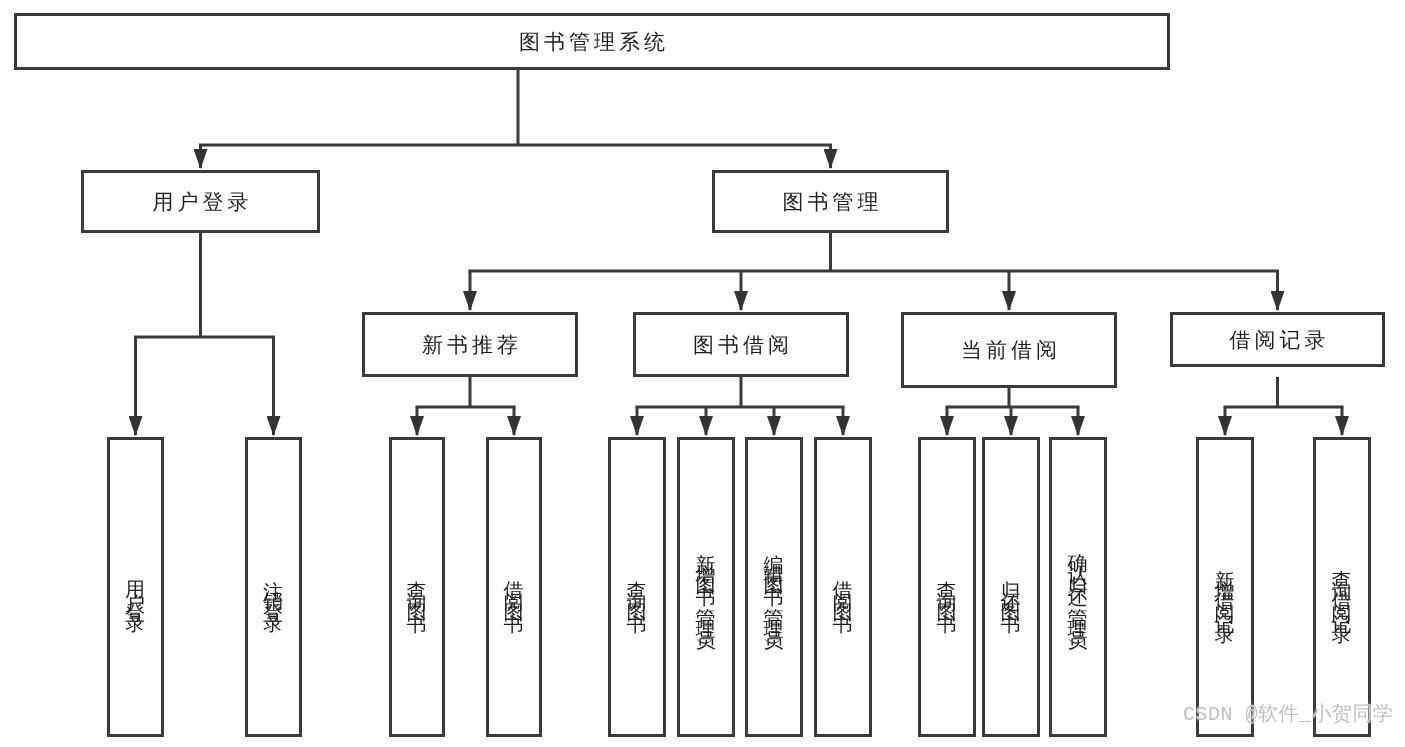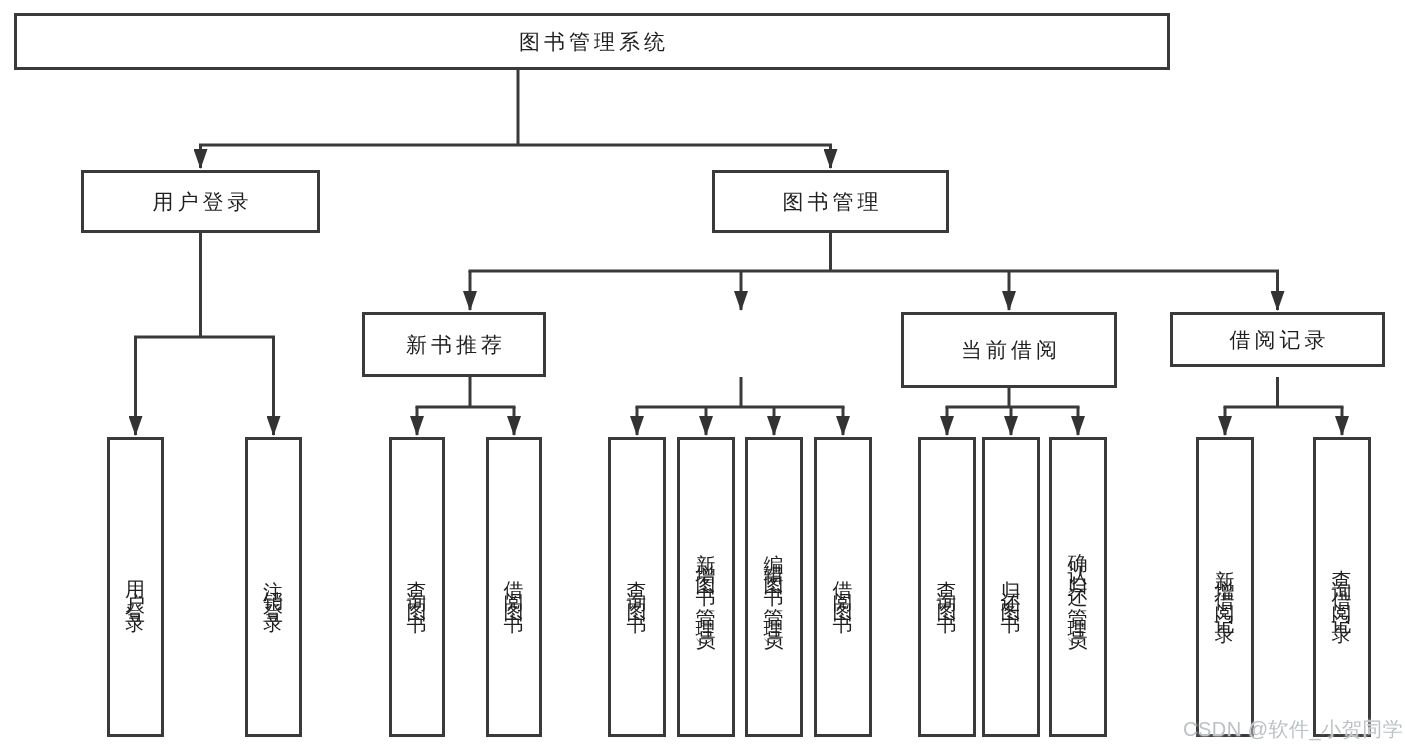--- a/index.html
+++ b/index.html
@@ -41,48 +41,49 @@
     text-orientation: mixed;
     font-size: 20px;
     letter-spacing: 11px;
     line-height: 1;
     white-space: nowrap;
   }
   
   .n-root            { left: 14px;   top: 13px;  width: 1156px; height: 57px; }
   .n-user-login      { left: 81px;   top: 170px; width: 239px;  height: 63px; }
   .n-book-mgmt       { left: 712px;  top: 170px; width: 237px;  height: 63px; }
-  .n-new-book        { left: 362px;  top: 312px; width: 184px;  height: 65px; }
+  .n-new-book        { left: 362px;  top: 312px; width: 216px;  height: 65px; }
   .n-book-borrow     { left: 633px;  top: 312px; width: 216px;  height: 65px; }
   .n-current-borrow  { left: 901px;  top: 312px; width: 216px;  height: 76px; }
   .n-borrow-records  { left: 1170px; top: 312px; width: 215px;  height: 55px; }
   .leaf              { top: 437px; height: 300px; }
   .l-a1 { left: 107px;  width: 57px; }
   .l-a2 { left: 245px;  width: 57px; }
   .l-b1 { left: 389px;  width: 56px; }
   .l-b2 { left: 486px;  width: 56px; }
   .l-c1 { left: 608px;  width: 58px; }
   .l-c2 { left: 677px;  width: 58px; }
   .l-c3 { left: 745px;  width: 58px; }
   .l-c4 { left: 814px;  width: 58px; }
   .l-d1 { left: 918px;  width: 58px; }
   .l-d2 { left: 982px;  width: 58px; }
   .l-d3 { left: 1049px; width: 58px; }
   .l-e1 { left: 1196px; width: 58px; }
   .l-e2 { left: 1313px; width: 58px; }
   .watermark {
     position: absolute;
     left: 1183px;
-    top: 716px;
+    top: 700px;
     z-index: 5;
     font-size: 20px;
     letter-spacing: 0.5px;
     color: #bcc2c4;
     text-shadow: 0 0 3px rgba(255,255,255,0.95), 0 0 1px rgba(255,255,255,0.9);
     white-space: nowrap;
+    font-family: Liberation Mono, monospace;
   }
 </style>
 </head>
 <body>
 
 <div class="canvas">
 
   <svg class="wires" viewBox="0 0 1405 747" xmlns="http://www.w3.org/2000/svg">
     <defs>
       <marker id="arrow" viewBox="0 0 20 14" refX="19" refY="7" markerWidth="20" markerHeight="14" markerUnits="userSpaceOnUse" orient="auto">
@@ -125,20 +126,21 @@
       <line x1="1342" y1="407" x2="1342" y2="435" marker-end="url(#arrow)"></line>
     </g>
   </svg>
 
   <div class="node hnode n-root">图书管理系统</div>
 
   <div class="node hnode n-user-login">用户登录</div>
   <div class="node hnode n-book-mgmt">图书管理</div>
 
   <div class="node hnode n-new-book">新书推荐</div>
+  <div class="node hnode n-book-borrow">图书借阅</div>
   <div class="node hnode n-current-borrow">当前借阅</div>
   <div class="node hnode n-borrow-records">借阅记录</div>
 
   <div class="node leaf l-a1">
     <span>用户登录</span>
   </div>
   <div class="node leaf l-a2">
     <span>注销登录</span>
   </div>
 

